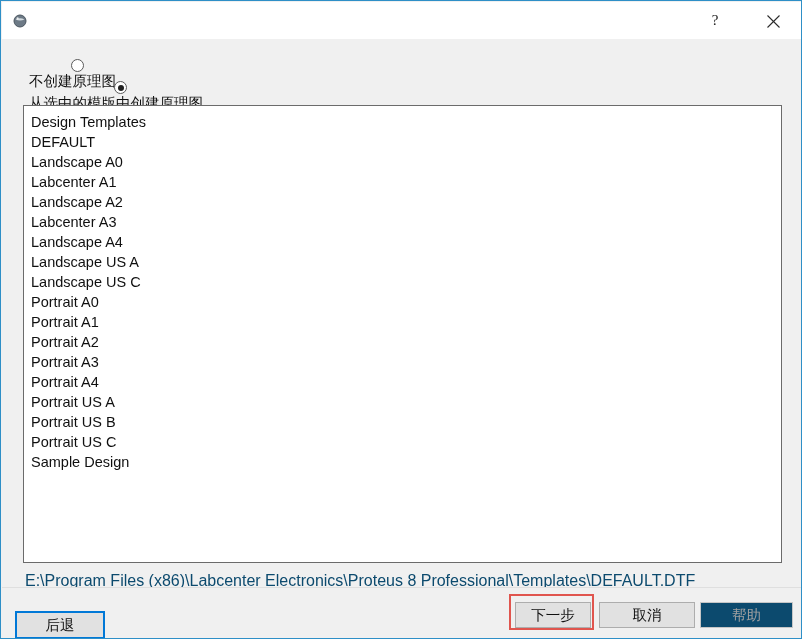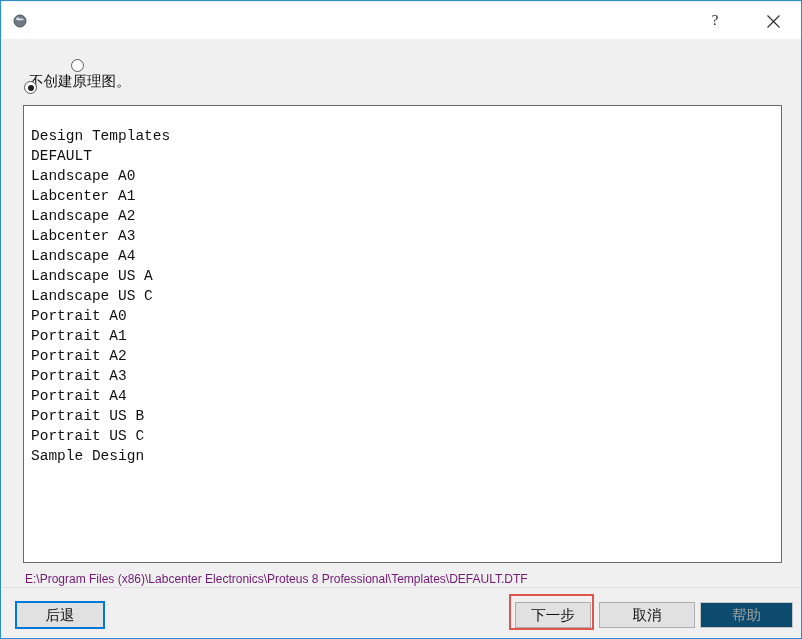--- a/index.html
+++ b/index.html
@@ -116,40 +116,39 @@
     left: 21px;
     top: 66px;
     width: 759px;
     height: 458px;
     background: #ffffff;
     border: 1px solid #6b6b6b;
     box-sizing: border-box;
     overflow: hidden;
   }
   #listbox-inner {
-    padding: 20px 0 0 0;
-    font-family: Liberation Mono, monospace;
+    padding: 6px 0 0 0;
   }
   .list-item {
     height: 20px;
     line-height: 20px;
     padding-left: 7px;
     font-size: 14.5px;
     color: #101010;
     white-space: nowrap;
     cursor: default;
   }
 
   
   #path-text {
     position: absolute;
     left: 23px;
     top: 533px;
-    font-size: 12px;
-    color: #701a75;
+    font-size: 16px;
+    color: #0c4a6e;
     white-space: nowrap;
   }
 
   
   #footer {
     position: absolute;
     left: 1px;
     top: 586px;
     width: 800px;
     height: 52px;
@@ -166,20 +165,21 @@
     color: #101010;
     display: flex;
     align-items: center;
     justify-content: center;
     cursor: default;
     white-space: nowrap;
   }
   .btn.focused {
     border: 2px solid #0078d7;
     background: #e1e1e1;
+    margin-top: 10px;
   }
   .btn.disabled {
     color: #a0a0a0;
     background: #0c4a6e;
     border-color: #c6c6c6;
   }
 
   #btn-back   { left: 13px;  top: 13px; width: 90px; height: 28px; }
   #btn-next   { left: 513px; top: 14px; width: 76px; height: 26px; }
   #btn-cancel { left: 597px; top: 14px; width: 96px; height: 26px; }
@@ -231,38 +231,40 @@
 
   <div id="content">
 
     <div class="radio-row" id="radio-row-0">
       <span class="radio-outer"></span>
       <span class="radio-label">不创建原理图。</span>
     </div>
 
     <div class="radio-row" id="radio-row-1">
       <span class="radio-outer checked"></span>
+      <span class="radio-label">从选中的模版中创建原理图。</span>
     </div>
 
     <div id="listbox">
       <div id="listbox-inner">
         <div class="list-item">Design Templates</div>
         <div class="list-item">DEFAULT</div>
         <div class="list-item">Landscape A0</div>
         <div class="list-item">Labcenter A1</div>
         <div class="list-item">Landscape A2</div>
         <div class="list-item">Labcenter A3</div>
         <div class="list-item">Landscape A4</div>
         <div class="list-item">Landscape US A</div>
         <div class="list-item">Landscape US C</div>
         <div class="list-item">Portrait A0</div>
         <div class="list-item">Portrait A1</div>
         <div class="list-item">Portrait A2</div>
         <div class="list-item">Portrait A3</div>
         <div class="list-item">Portrait A4</div>
+        <div class="list-item">Portrait US A</div>
         <div class="list-item">Portrait US B</div>
         <div class="list-item">Portrait US C</div>
         <div class="list-item">Sample Design</div>
       </div>
     </div>
 
     <div id="path-text">E:\Program Files (x86)\Labcenter Electronics\Proteus 8 Professional\Templates\DEFAULT.DTF</div>
   </div>
 
   <div id="footer">

